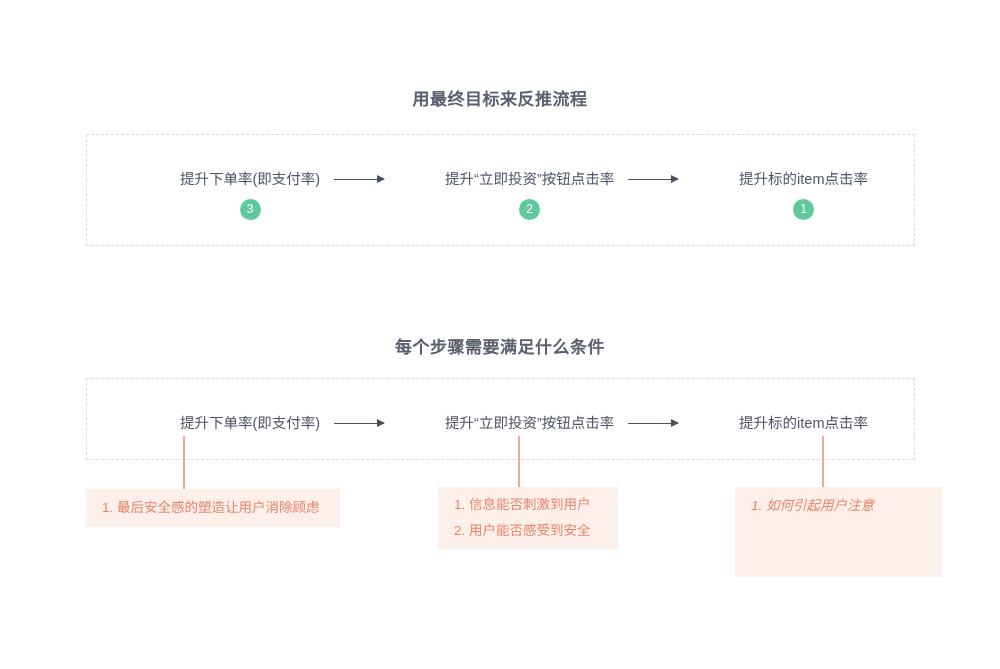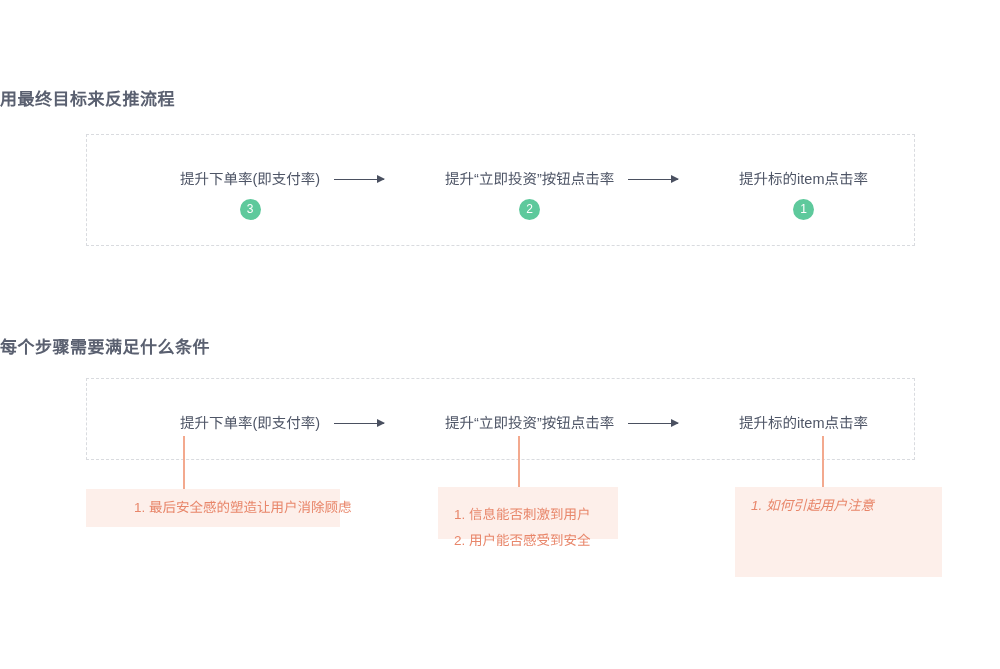--- a/index.html
+++ b/index.html
@@ -19,20 +19,21 @@
     position: relative;
     width: 1000px;
     height: 669px;
   }
 
   
   .section-title {
     position: absolute;
     left: 0;
     width: 1000px;
+    text-align: center;
     font-size: 17px;
     font-weight: 700;
     color: #5a6070;
     letter-spacing: 0.5px;
     font-family: Liberation Mono, monospace;
   }
   #title-1 { top: 85px; }
   #title-2 { top: 333px; }
 
   
@@ -127,22 +128,22 @@
     box-sizing: border-box;
     padding: 12px 16px;
   }
   .note-line {
     font-size: 13.5px;
     color: #e8866a;
     line-height: 28px;
     white-space: nowrap;
   }
   #note-box-1 { left: 86px; top: 489px; width: 254px; height: 38px; padding: 6px 16px; }
-  #note-box-1 .note-line { line-height: 26px; margin-left: 32px; }
-  #note-box-2 { left: 438px; top: 487px; width: 180px; height: 52px; padding: 15px 16px; }
+  #note-box-1 .note-line { line-height: 26px; }
+  #note-box-2 { left: 438px; top: 487px; width: 180px; height: 62px; padding: 5px 16px; }
   #note-box-2 .note-line { line-height: 26px; }
   #note-box-3 { left: 735px; top: 487px; width: 207px; height: 90px; padding: 6px 16px; font-style: italic; }
   #note-box-3 .note-line { line-height: 26px; }
 </style>
 </head>
 <body>
 
 <div class="page">
 
   <div class="section-title" id="title-1">用最终目标来反推流程</div>

